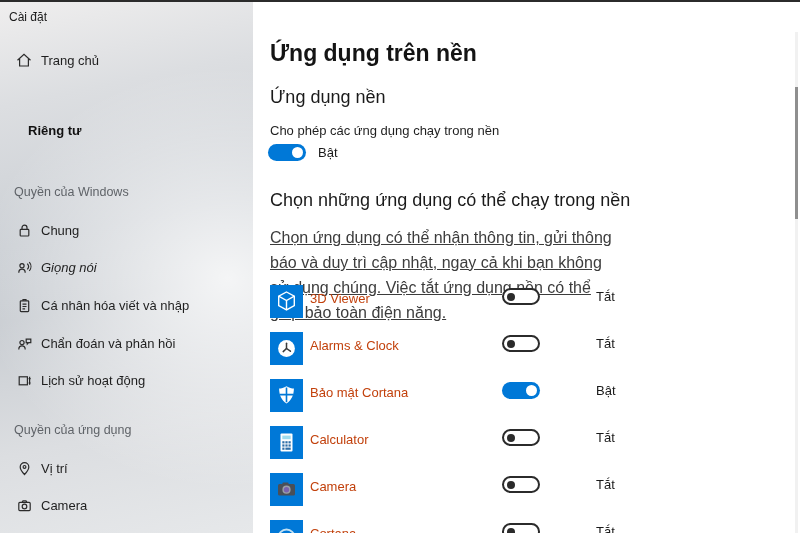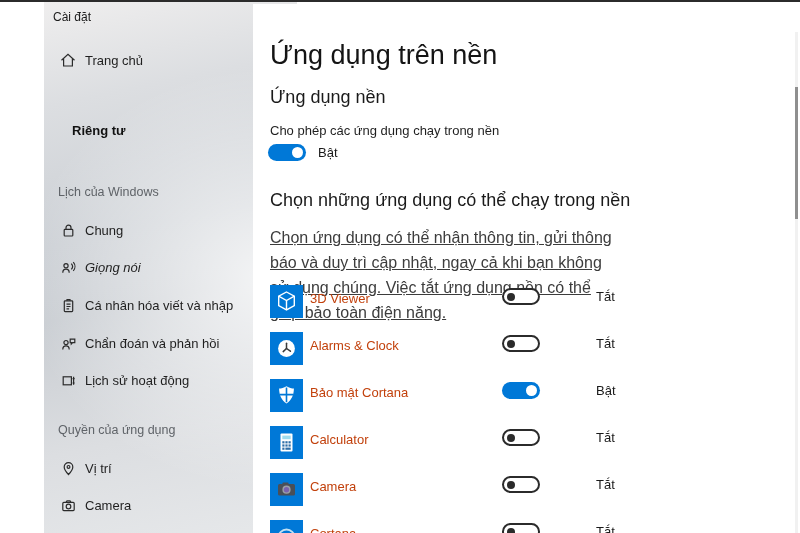--- a/index.html
+++ b/index.html
@@ -7,21 +7,20 @@
     position:relative;width:800px;height:533px;background:#ffffff;
     font-family:"Liberation Sans",sans-serif;overflow:hidden;
     border-top:2px solid #2b2b2b;box-sizing:border-box;color:#1a1a1a;
   }
   
   .sidebar{
     position:absolute;left:0;top:0;width:253px;height:531px;
     background:
       radial-gradient(ellipse 400px 340px at 90% 52%, rgba(255,255,255,0.8), rgba(255,255,255,0) 62%),
       linear-gradient(168deg,#efeeee 0%,#dcdee1 18%,#ccd0d5 42%,#c9cdd2 55%,#dcdee1 78%,#e6e8ea 100%);
-    margin-left: 44px;
   }
   .app-title{position:absolute;left:9px;top:8px;font-size:12px;color:#1a1a1a;}
   .side-row{position:absolute;left:0;width:281px;height:26px;display:flex;align-items:center;}
   .side-row .sicon{width:18px;height:18px;margin-left:15px;flex:0 0 auto;display:flex;align-items:center;justify-content:center;}
   .side-row .slabel{margin-left:8px;font-size:13px;color:#1f1f1f;white-space:nowrap;}
   .home-row{top:45px;}
   .searchbox{
     position:absolute;left:13px;top:83px;width:224px;height:23px;box-sizing:border-box;
     background:#fdfdfd;border:1px solid #7a7a7a;display:flex;align-items:center;
   }
@@ -34,21 +33,21 @@
   .category-label{position:absolute;left:28px;top:121px;font-size:13px;font-weight:bold;color:#111;}
   .section-header{position:absolute;left:14px;font-size:12.5px;color:#5f6368;white-space:nowrap;}
   .sec1{top:183px;} .sec2{top:421px;}
   .it0{top:215px;} .it1{top:252px;font-style:italic;} .it2{top:290px;} .it3{top:328px;} .it4{top:365px;}
   .it5{top:453px;} .it6{top:490px;}
   
   .win-controls{position:absolute;right:0;top:2px;display:flex;}
   .wc{width:36px;height:26px;display:flex;align-items:center;justify-content:center;}
   
   .main{position:absolute;left:253px;top:2px;width:547px;height:531px;background:#fff;}
-  .page-title{position:absolute;left:17px;top:36px;font-size:27px;font-weight:400;color:#141414;}
+  .page-title{position:absolute;left:17px;top:36px;font-size:23px;font-weight:700;color:#141414;}
   .h2{font-size:18px;font-weight:400;color:#1a1a1a;position:absolute;left:17px;}
   .h2a{top:83px;}
   .toggle-label{position:absolute;left:17px;top:119px;font-size:13px;color:#1f1f1f;}
   .main-toggle-row{position:absolute;left:15px;top:140px;display:flex;align-items:center;}
   .h2b{top:186px;}
   .desc{position:absolute;left:17px;top:221px;width:342px;font-size:16px;line-height:25px;color:#3c3c3c;text-decoration:underline;}
   
   .toggle{position:relative;width:38px;height:17px;border-radius:9px;box-sizing:border-box;flex:0 0 auto;}
   .toggle.on{background:#0078d7;}
   .toggle.on .knob{position:absolute;right:3px;top:3px;width:11px;height:11px;border-radius:50%;background:#fff;}
@@ -80,21 +79,21 @@
           <path d="M2.5 9.2 L9 3.2 L15.5 9.2"></path>
             <path d="M4.6 7.8 V15 H13.4 V7.8"></path>
         </svg>
       </span>
       <span class="slabel">Trang chủ</span>
     </div>
 
 
     <div class="category-label">Riêng tư</div>
 
-    <div class="section-header sec1">Lịch của Windows</div>
+    <div class="section-header sec1">Quyền của Windows</div>
 
     <div class="side-row it0">
       <span class="sicon">
         <svg width="17" height="17" viewBox="0 0 17 17" fill="none" stroke="#2b2b2b" stroke-width="1.2">
           <rect x="4.2" y="7.4" width="8.6" height="6.6" rx="0.8"></rect>
             <path d="M6 7.4 V5.7 a2.5 2.5 0 0 1 5 0 V7.4"></path>
         </svg>
       </span>
       <span class="slabel">Chung</span>
     </div>

